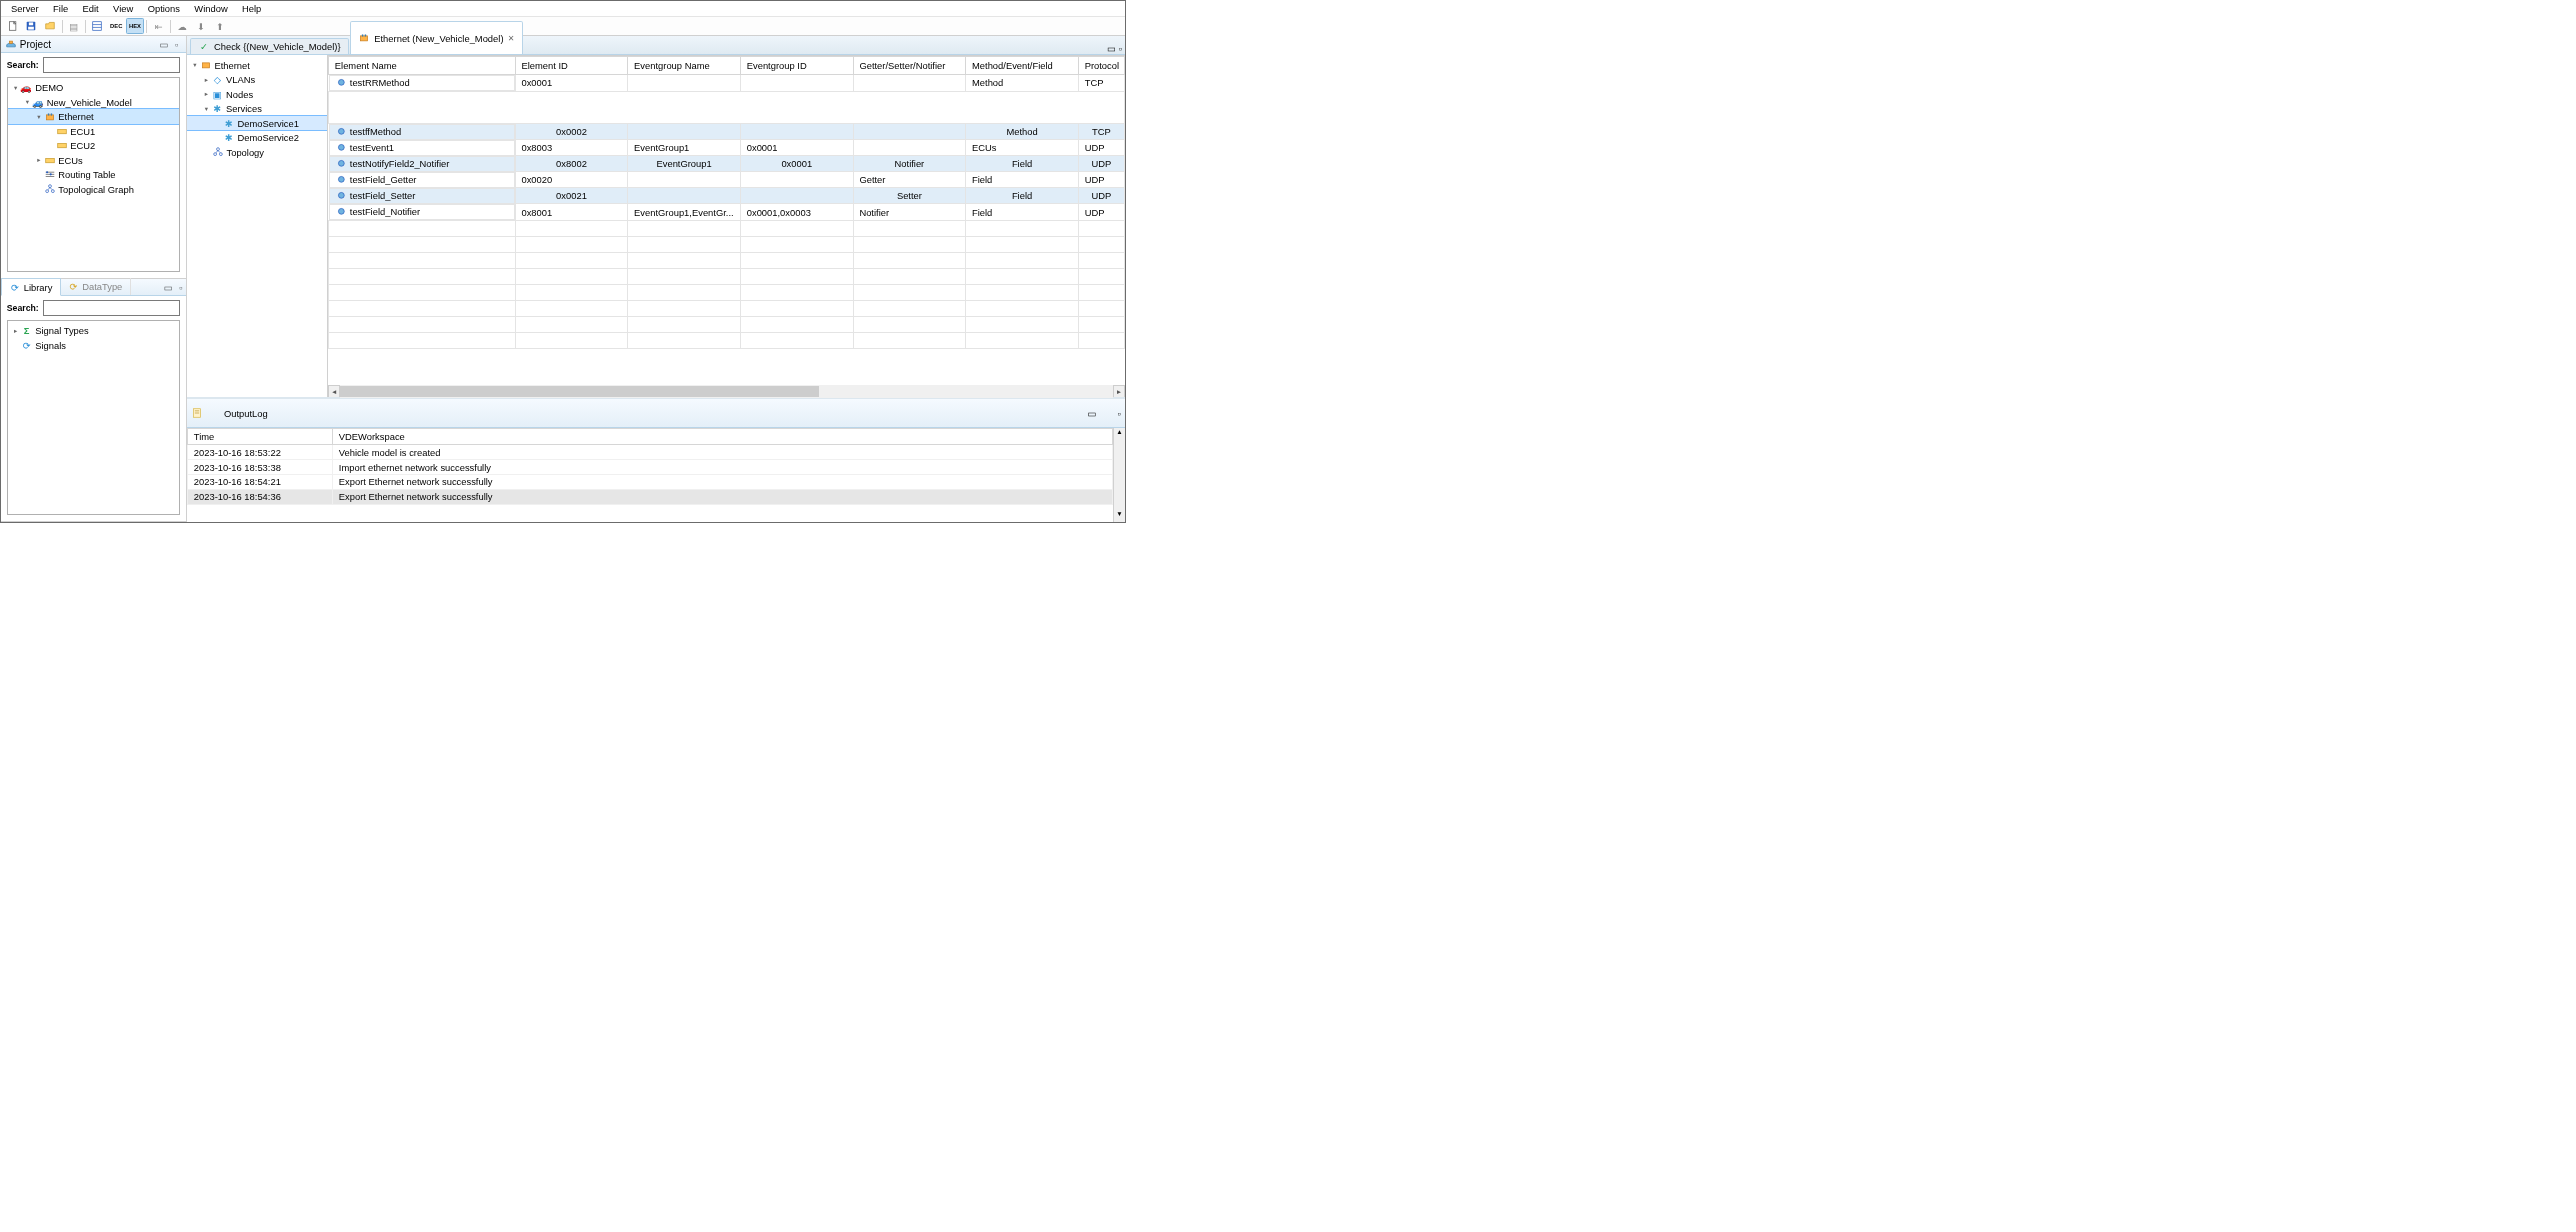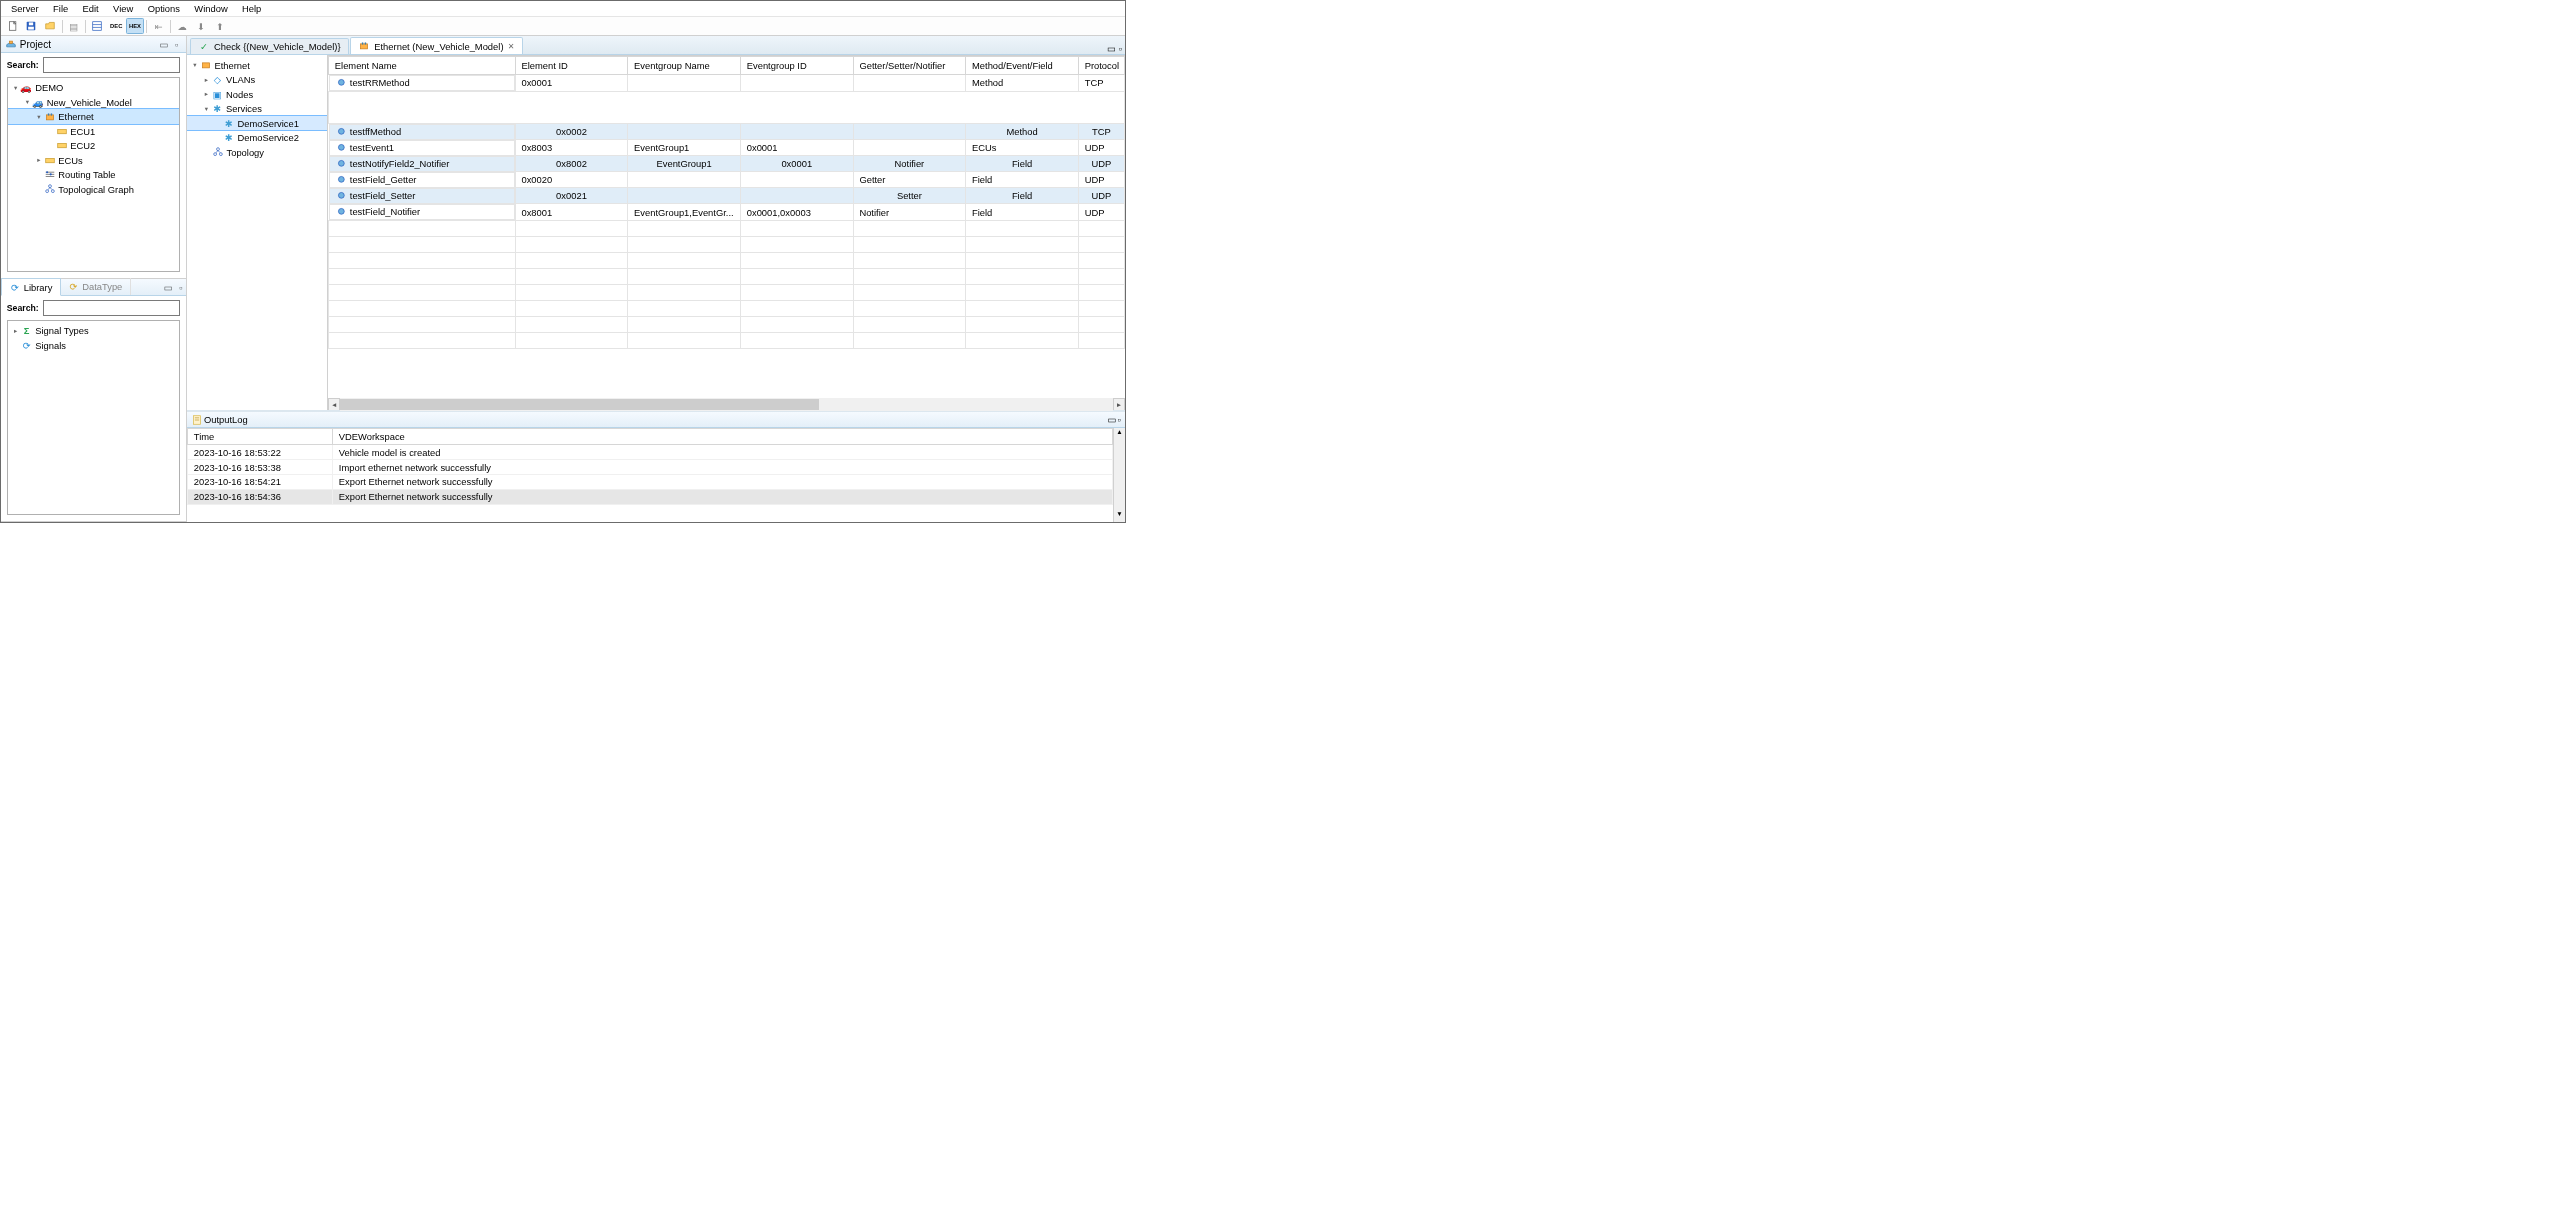--- a/index.html
+++ b/index.html
@@ -47,39 +47,39 @@
 .right-col { flex: 1; display: flex; flex-direction: column; min-width: 0; }
 .editor-area { flex: 1; display: flex; min-height: 0; }
 
 .nav-tree-col { width: 141px; border-right: 0.7px solid #d0d0d0; display: flex; flex-direction: column; }
 .nav-tree-body { flex: 1; overflow: auto; padding: 2.9px 0; }
 .nav-tree-body .tnode.selected { background: #d6eaff; }
 
 .editor-col { flex: 1; display: flex; flex-direction: column; min-width: 0; }
 .ed-tabs { height: 19px; background: linear-gradient(#eef5fb, #dfeaf2); border-bottom: 0.7px solid #b8d4e8; display: flex; align-items: flex-end; padding-left: 2.9px; gap: 1.4px; }
 .ed-tab { height: 16px; padding: 0 7.2px; display: flex; align-items: center; gap: 4.3px; cursor: pointer; background: #e7eef4; border: 0.7px solid #b8d4e8; border-bottom: none; border-radius: 2.2px 2.2px 0 0; font-size: 8.7px; }
-.ed-tab.active { background: #fff; height: 17px; }
+.ed-tab.active { background: #fff; height: 33px; }
 .ed-tab .close { font-size: 8px; opacity: .6; cursor: pointer; }
 .ed-right-controls { margin-left: auto; display: flex; gap: 2.9px; padding-right: 2.9px; align-items: center; }
 
 .table-wrap { flex: 1; overflow: auto; border-top: 0.7px solid #d0d0d0; position: relative; background: #fff; }
 table.data { border-collapse: collapse; width: 100%; table-layout: fixed; }
 table.data th { text-align: left; font-weight: normal; background: #fff; border: 0.7px solid #d6d6d6; padding: 2.9px 5.8px; font-size: 9.4px; height: 17.4px; position: sticky; top: 0; }
 table.data td { border: 0.7px solid #e4e4e4; padding: 1.4px 5.8px; height: 16px; font-size: 9.4px; overflow: hidden; text-overflow: ellipsis; white-space: nowrap; }
 table.data tr.spacer td { height: 32px; border-left: 0.7px solid #e4e4e4; border-right: 0.7px solid #e4e4e4; }
 table.data tr.alt td { background: #e0edf8; text-align: center; }
 table.data td.first { display: flex; align-items: center; gap: 2.9px; }
 
 .hscroll { height: 12.3px; background: #f0f0f0; border-top: 0.7px solid #d0d0d0; display: flex; align-items: center; }
 .hscroll .arrow { width: 12.3px; height: 12.3px; display: flex; align-items: center; justify-content: center; background: #f0f0f0; border: 0.7px solid #cdcdcd; cursor: pointer; font-size: 6.5px; color: #555; }
 .hscroll .track { flex: 1; height: 12.3px; background: #f0f0f0; position: relative; }
 .hscroll .thumb { position: absolute; left: 0; width: 62%; height: 11px; top: 0.7px; background: #cdcdcd; border-radius: 0; }
 
 .outlog { border-top: 2.9px solid #dce7ef; display: flex; flex-direction: column; }
-.outlog-header { height: 16px; background: linear-gradient(#f5faff, #e4eff8); border-bottom: 0.7px solid #b8d4e8; display: flex; align-items: center; padding: 0 4.3px; gap: 1px; font-size: 8.7px; }
+.outlog-header { height: 29px; background: linear-gradient(#f5faff, #e4eff8); border-bottom: 0.7px solid #b8d4e8; display: flex; align-items: center; padding: 0 4.3px; gap: 21px; font-size: 8.7px; }
 .outlog-body { display: flex; flex-direction: column; overflow: auto; position: relative; }
 .outlog-table { width: 100%; border-collapse: collapse; }
 .outlog-table th { text-align: left; font-weight: normal; border: 0.7px solid #d6d6d6; padding: 2.2px 5.8px; background: #fff; }
 .outlog-table td { border: 0.7px solid #f0f0f0; padding: 1.4px 5.8px; height: 14.5px; }
 .outlog-table tr.sel td { background: #e6e6e6; }
 .outlog-scroll { width: 12.3px; background: #f0f0f0; border-left: 0.7px solid #d0d0d0; display: flex; flex-direction: column; }
 .outlog-wrap { display: flex; height: 94px; }
 
 .ico { width: 11.6px; height: 11.6px; display: inline-flex; align-items: center; justify-content: center; }
 svg { display: block; }

